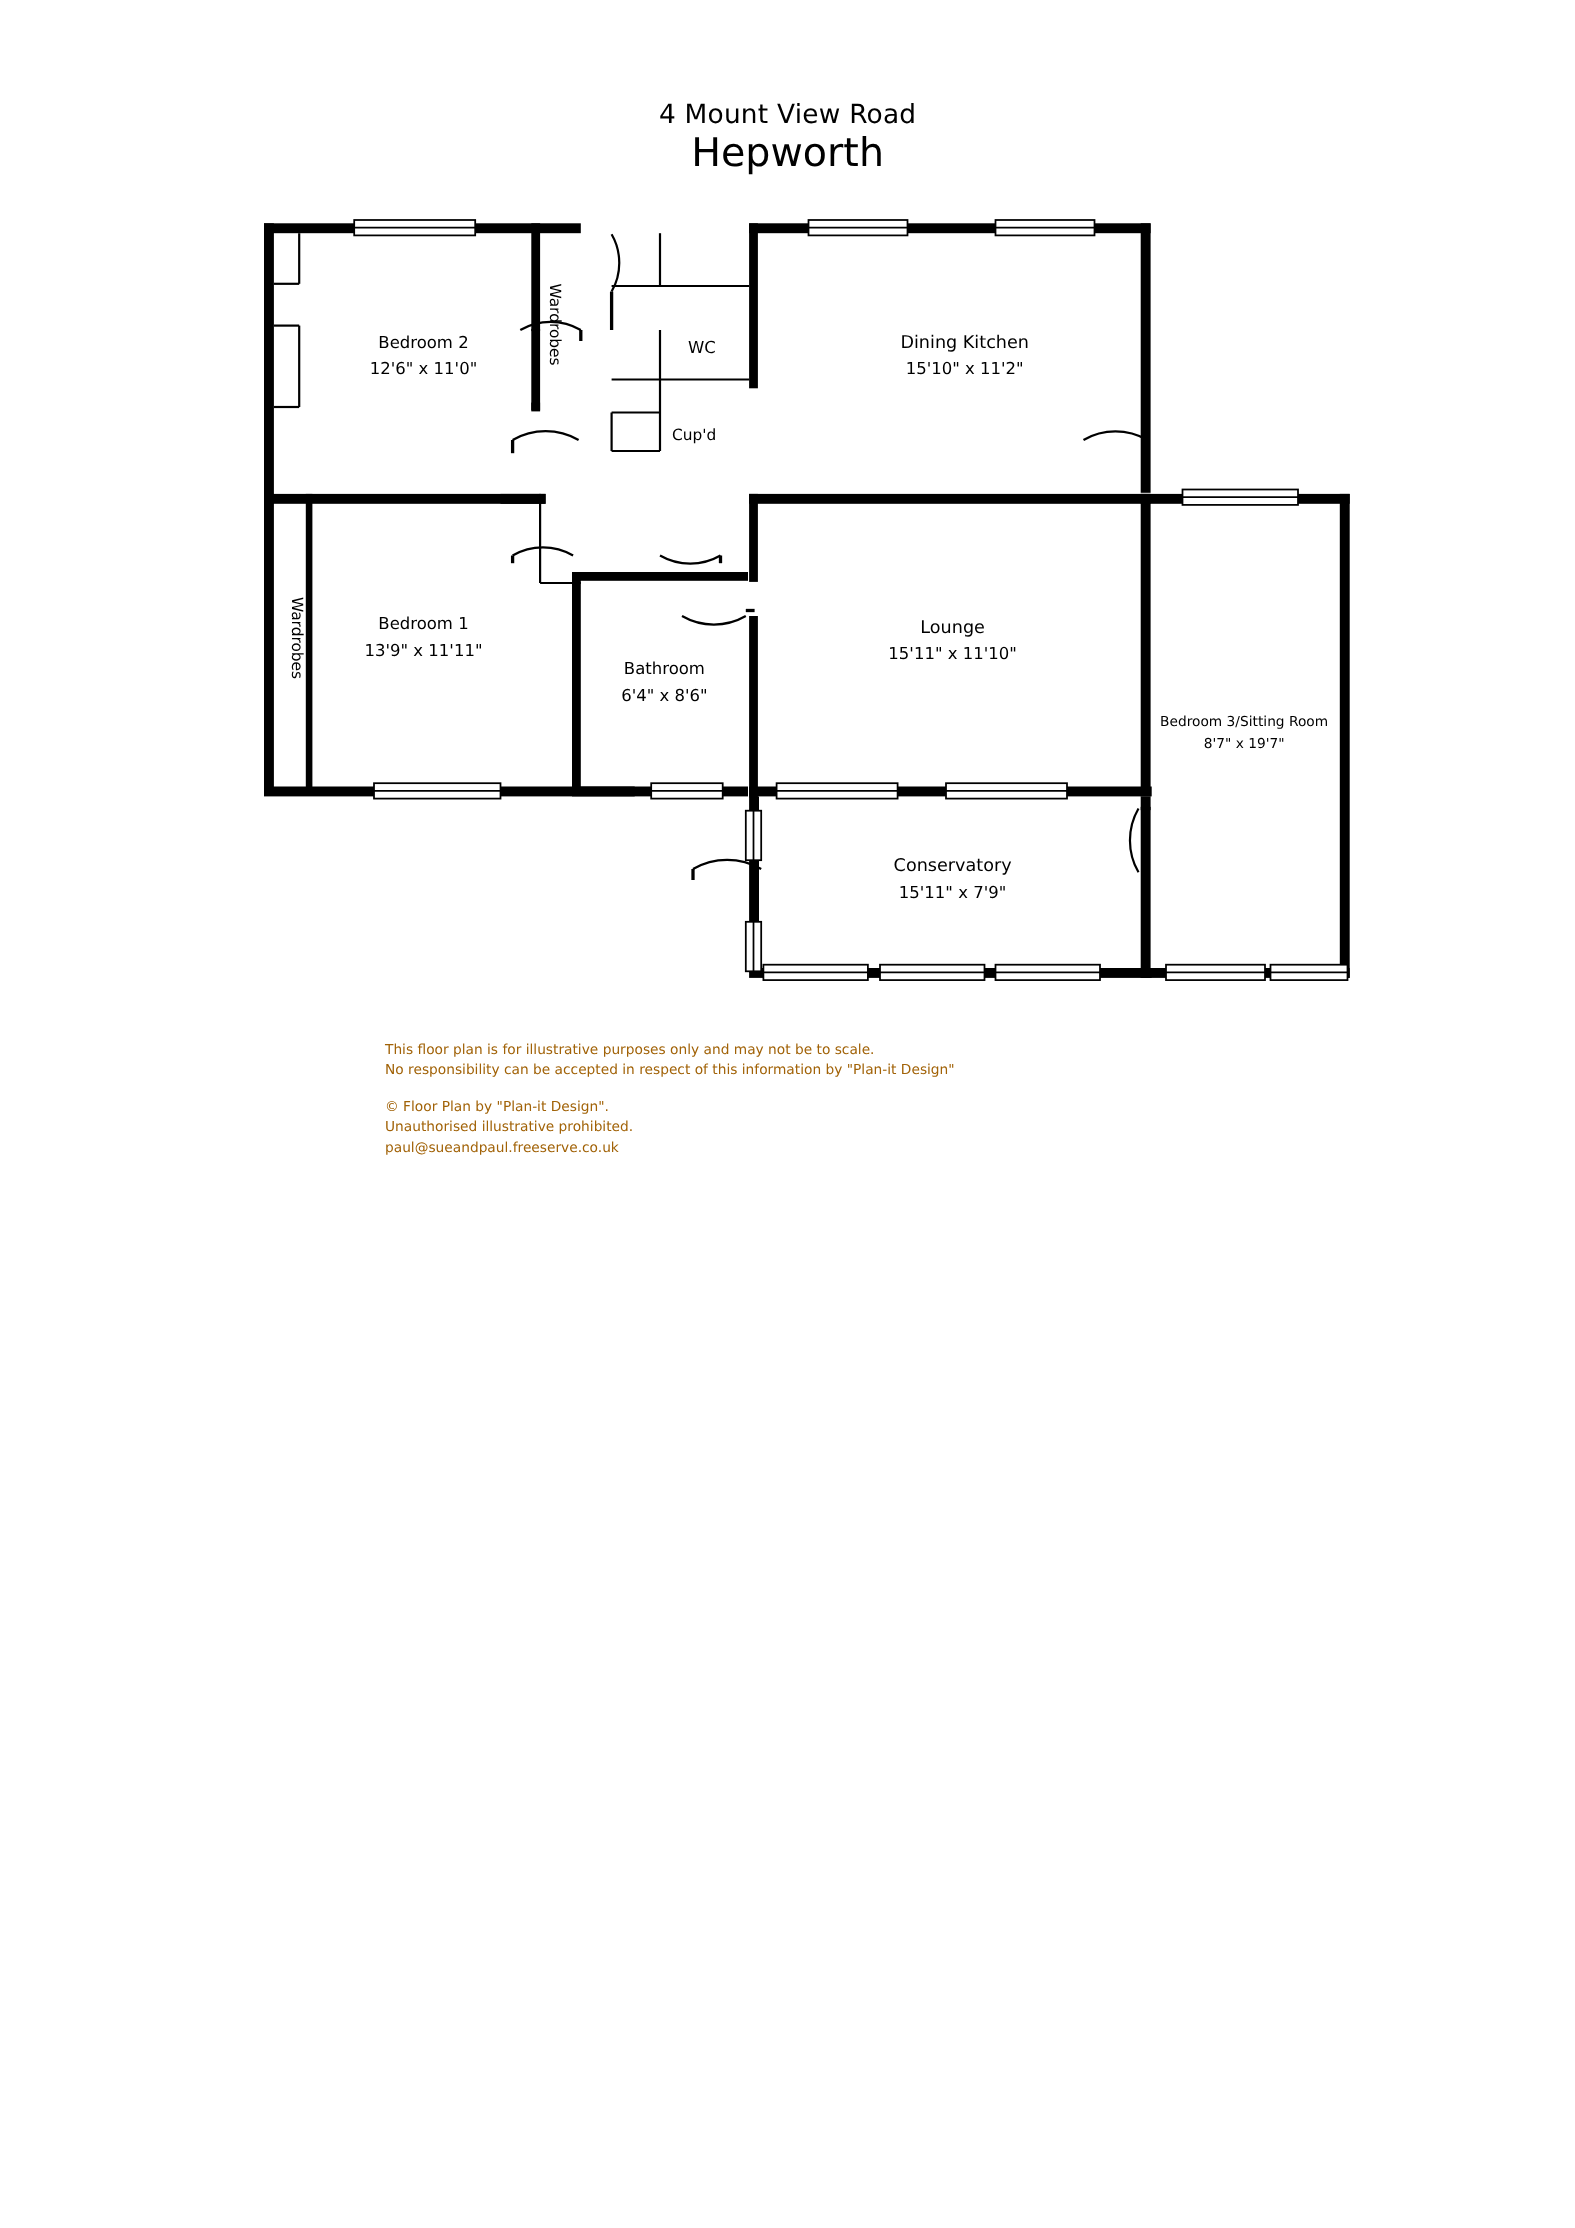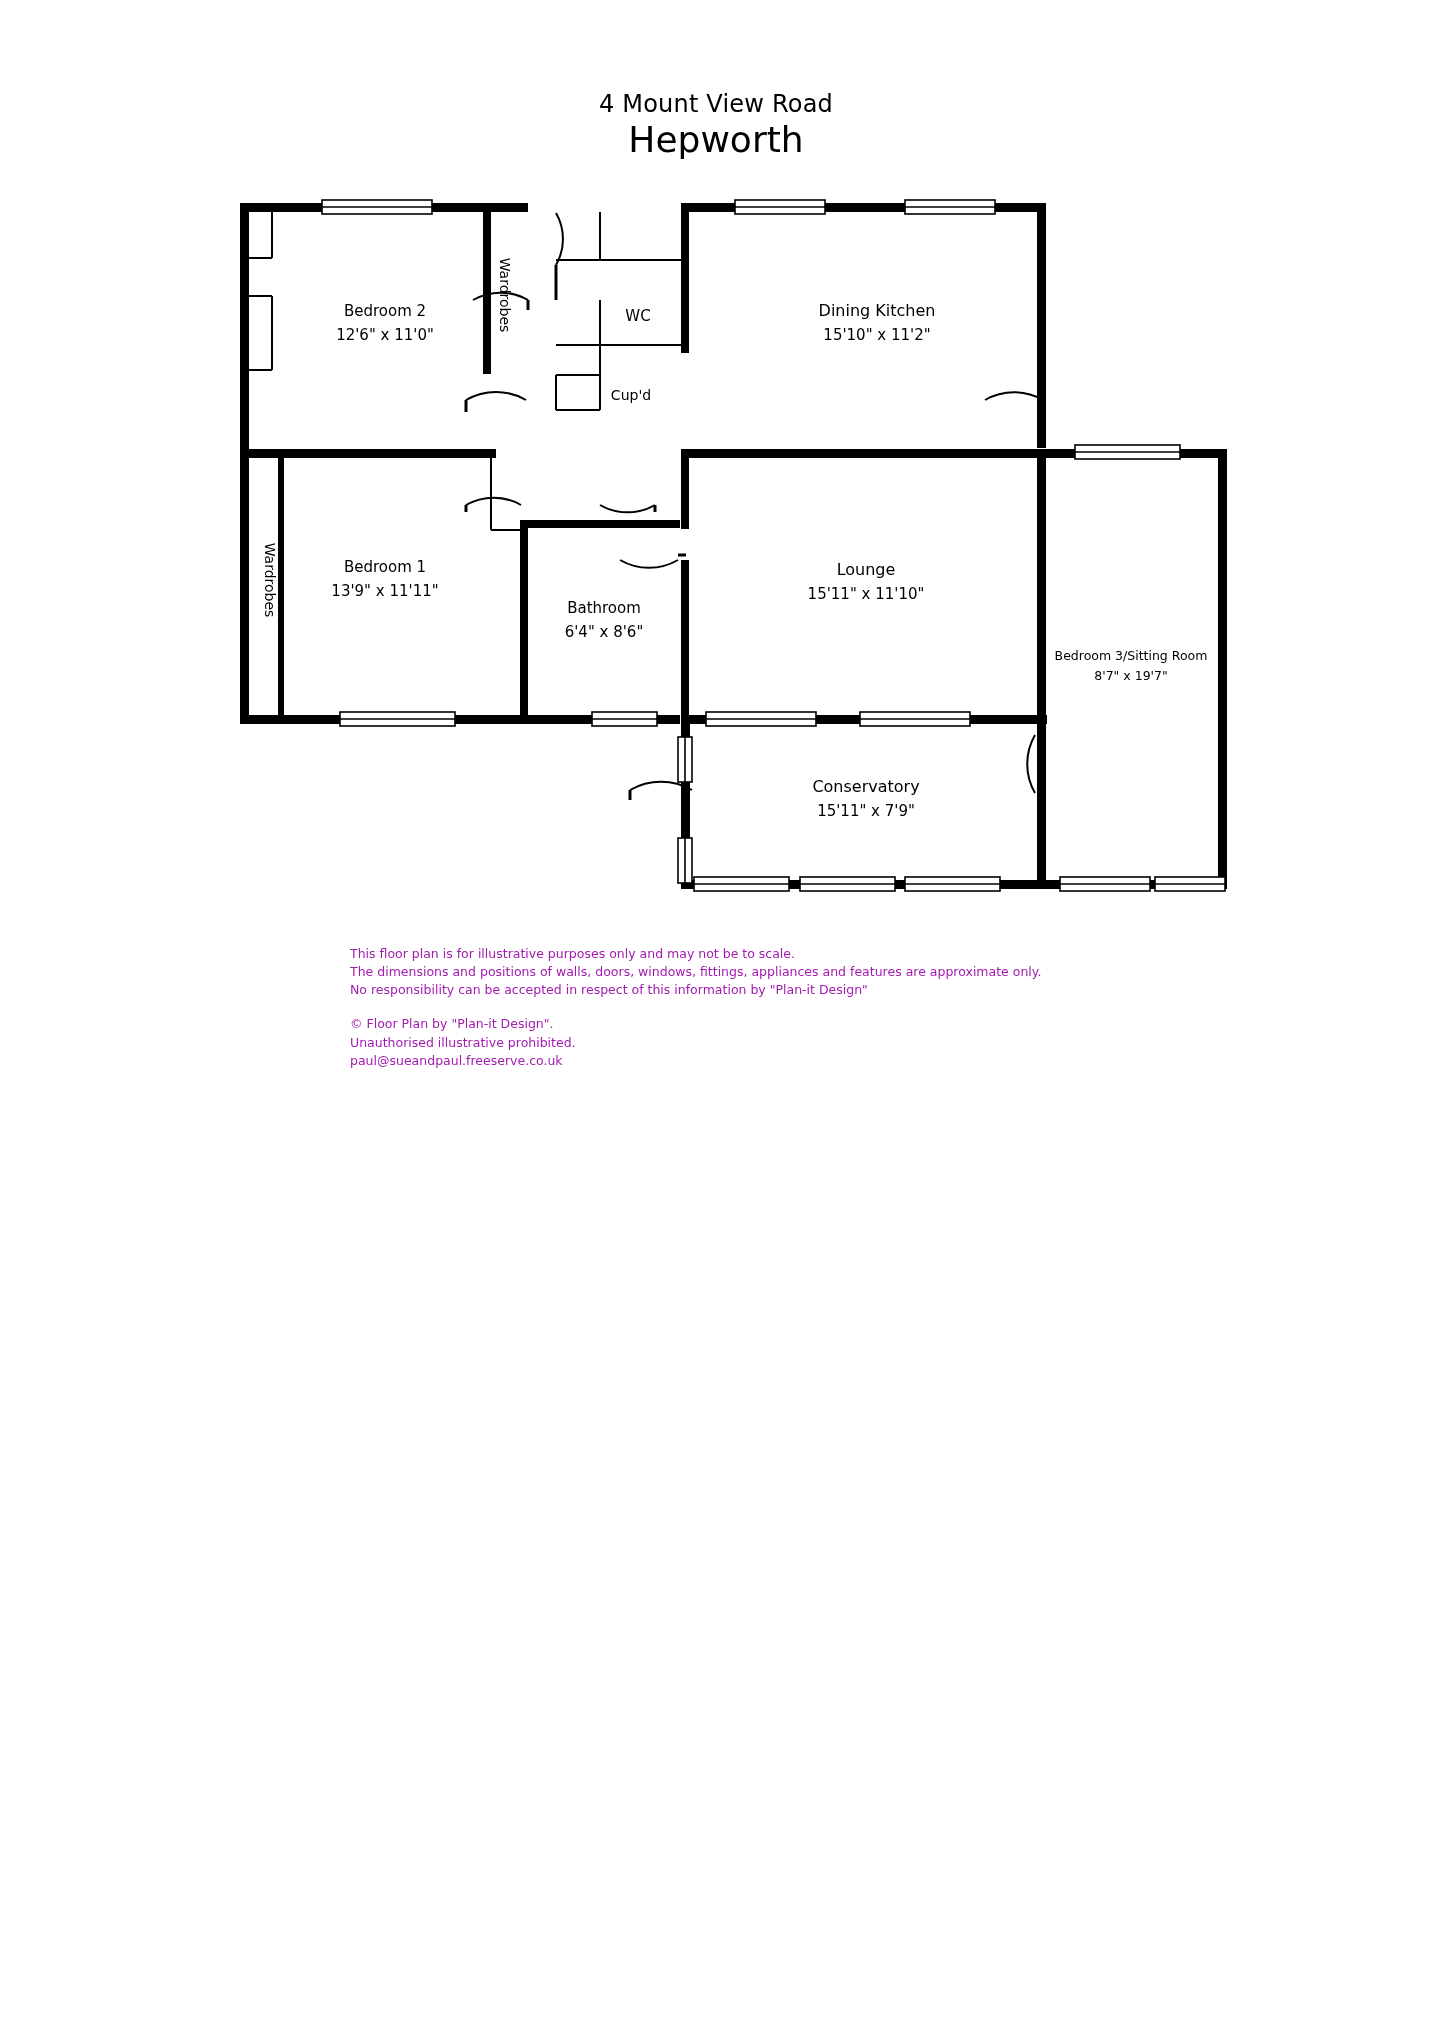--- a/index.html
+++ b/index.html
@@ -45,21 +45,21 @@
 
   
   #notes {
     position: absolute;
     left: 350px;
     top: 945px;
     width: 820px;
     font-family: "DejaVu Sans", sans-serif;
     font-size: 12.5px;
     line-height: 1.45;
-    color: #a21caf;
+    color: #a16207;
   }
   #notes .block2 {
     margin-top: 16px;
   }
   #notes div {
     white-space: nowrap;
   }
 </style>
 </head>
 <body>
@@ -244,20 +244,19 @@
 
   <g font-family="DejaVu Sans, sans-serif" fill="#000000" font-size="14" text-anchor="middle">
     <text transform="translate(500,295) rotate(90)">Wardrobes</text>
     <text transform="translate(265,580) rotate(90)">Wardrobes</text>
   </g>
 
 </svg>
 
 <div id="notes">
   <div>This floor plan is for illustrative purposes only and may not be to scale.</div>
-  <div>The dimensions and positions of walls, doors, windows, fittings, appliances and features are approximate only.</div>
   <div>No responsibility can be accepted in respect of this information by "Plan-it Design"</div>
   <div class="block2">
     <div>© Floor Plan by "Plan-it Design".</div>
     <div>Unauthorised illustrative prohibited.</div>
     <div>paul@sueandpaul.freeserve.co.uk</div>
   </div>
 </div>
 
 </body></html>

